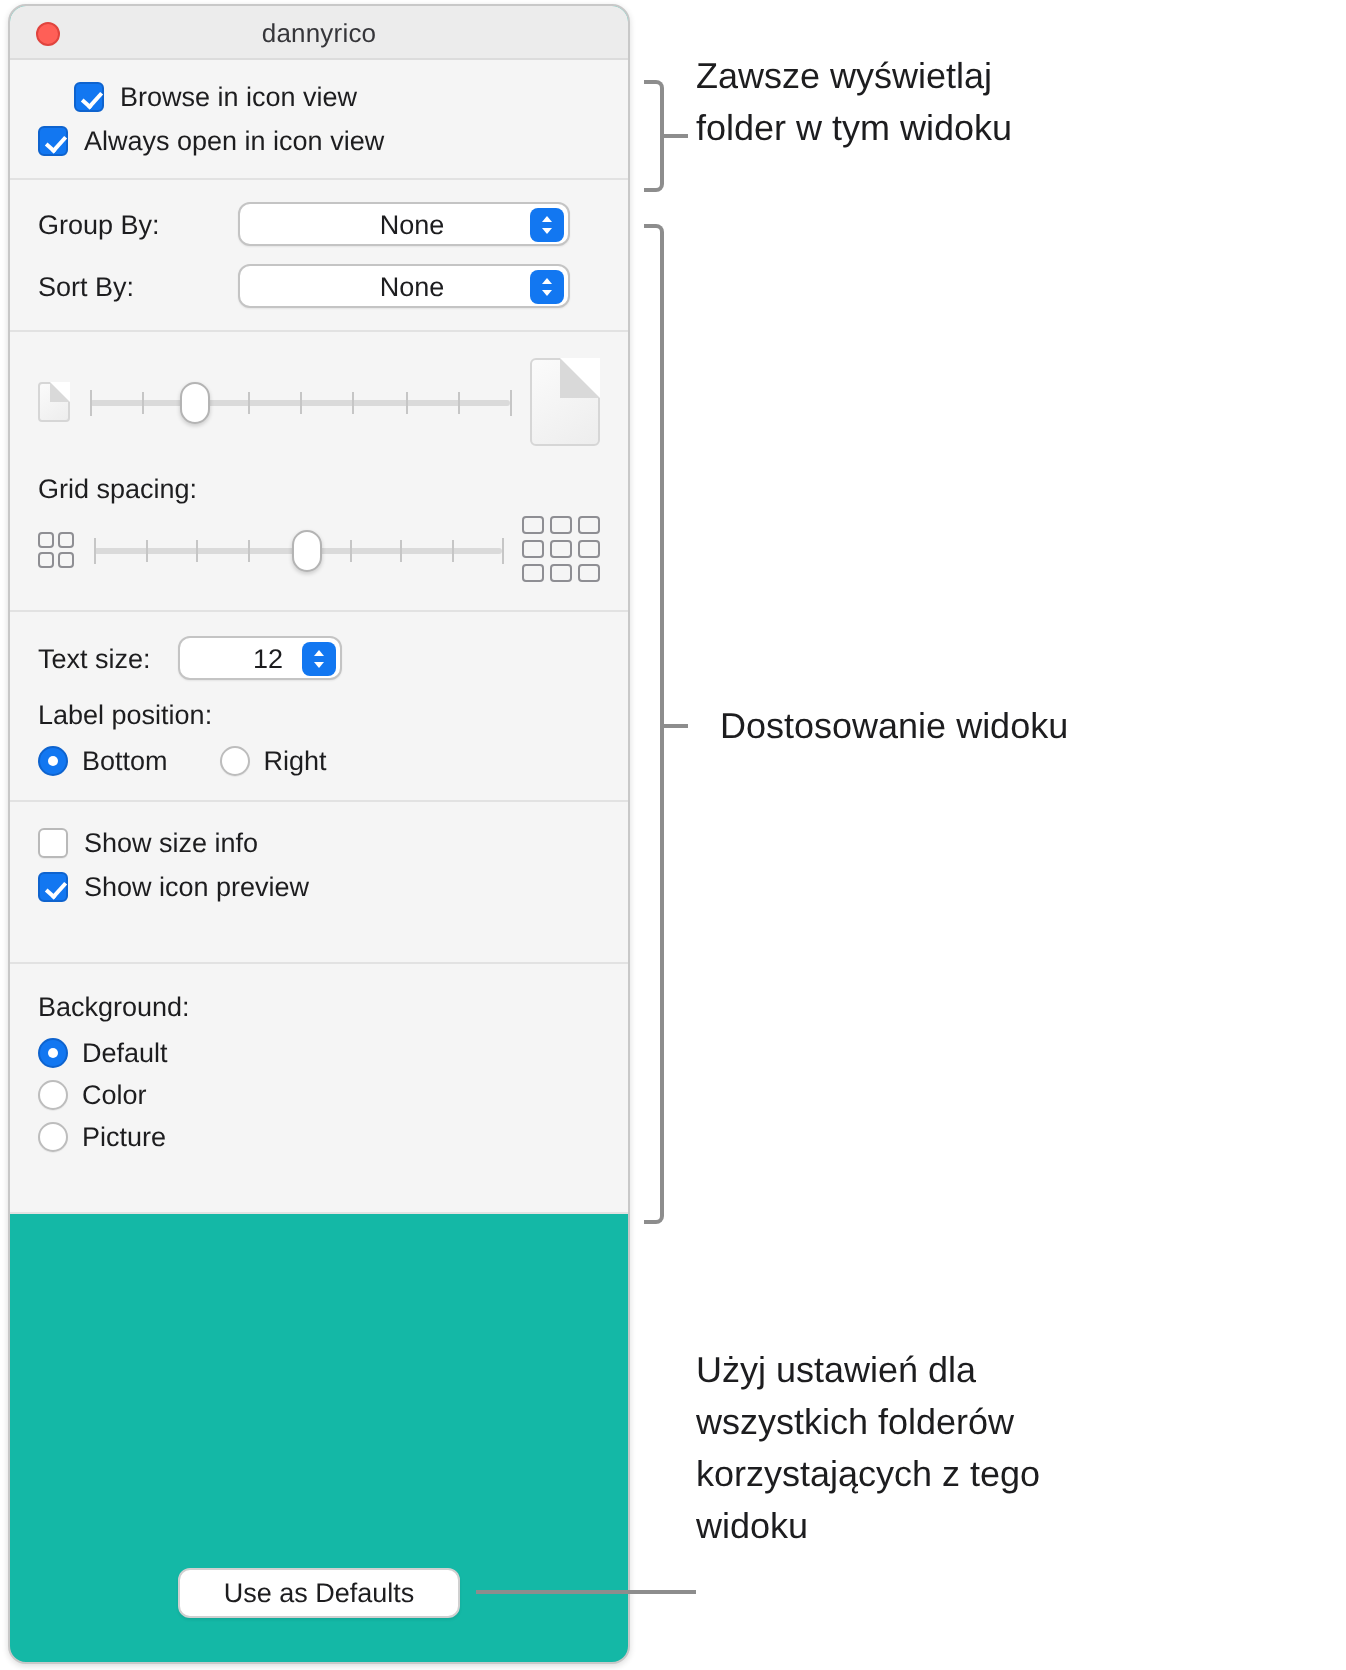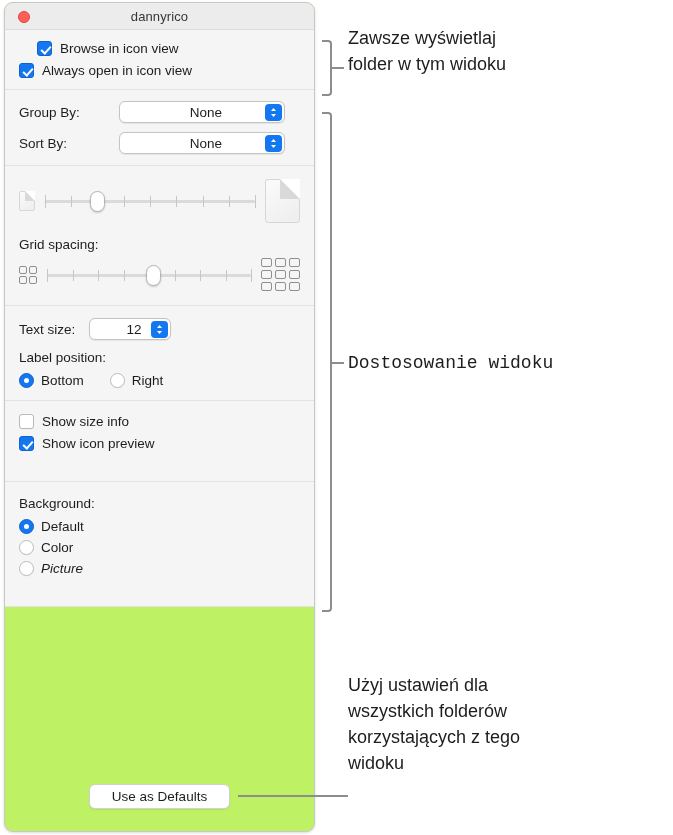--- a/index.html
+++ b/index.html
@@ -16,21 +16,21 @@
     -webkit-font-smoothing: antialiased;
   }
 
   
   #view-options-window {
     position: absolute;
     left: 4px;
     top: 2px;
     width: 311px;
     height: 830px;
-    background: #bef264;
+    background: #14b8a6;
     border: 1px solid #c8c8c8;
     border-radius: 9px;
     box-shadow: 0 1px 3px rgba(0,0,0,0.14);
     box-sizing: border-box;
     overflow: hidden;
   }
 
   
   #titlebar {
     height: 26px;
@@ -266,21 +266,21 @@
     border: 1px solid #bdbdbd;
     box-shadow: 0 0.5px 0.5px rgba(0,0,0,0.06);
   }
   .radio-row { display: flex; align-items: center; }
   .radio-inline { display: flex; align-items: center; }
   .radio-inline .radio-group-2 { margin-left: 26px; }
 
   
   .bg-title { font-size: 13.5px; color: #1d1d1f; margin-bottom: 8px; }
   .bg-opt { display: flex; align-items: center; margin-bottom: 6px; }
-  .bg-opt:last-child { margin-bottom: 16px; font-style: italic; }
+  .bg-opt:last-child { margin-bottom: 16px; }
   #defaults-area {
     position: absolute;
     left: 0; right: 0;
     bottom: 22px;
     display: flex;
     justify-content: center;
   }
   #use-as-defaults-button {
     background: #ffffff;
     border: 1px solid #d0d0d0;
@@ -493,21 +493,21 @@
 
 <div class="bracket" style="left:322px; top:40px; width:10px; height:56px; border-radius:0 4px 4px 0;"></div>
 <div class="stem" style="left:332px; top:67px; width:12px;"></div>
 <div class="callout-text" style="left:348px; top:25px; width:300px;">
   <div>Zawsze wyświetlaj</div>
   <div>folder w tym widoku</div>
 </div>
 
 <div class="bracket" style="left:322px; top:112px; width:10px; height:500px; border-radius:0 4px 4px 0;"></div>
 <div class="stem" style="left:332px; top:362px; width:12px;"></div>
-<div class="callout-text" style="left:348px; top:350px; width:310px;font-family:Liberation Mono, monospace;">
+<div class="callout-text" style="left:360px; top:350px; width:310px;">
   <div>Dostosowanie widoku</div>
 </div>
 
 <div class="leader" style="left:238px; top:795px; width:110px;"></div>
 <div class="callout-text" style="left:348px; top:672px; width:320px;">
   <div>Użyj ustawień dla</div>
   <div>wszystkich folderów</div>
   <div>korzystających z tego</div>
   <div>widoku</div>
 </div>

